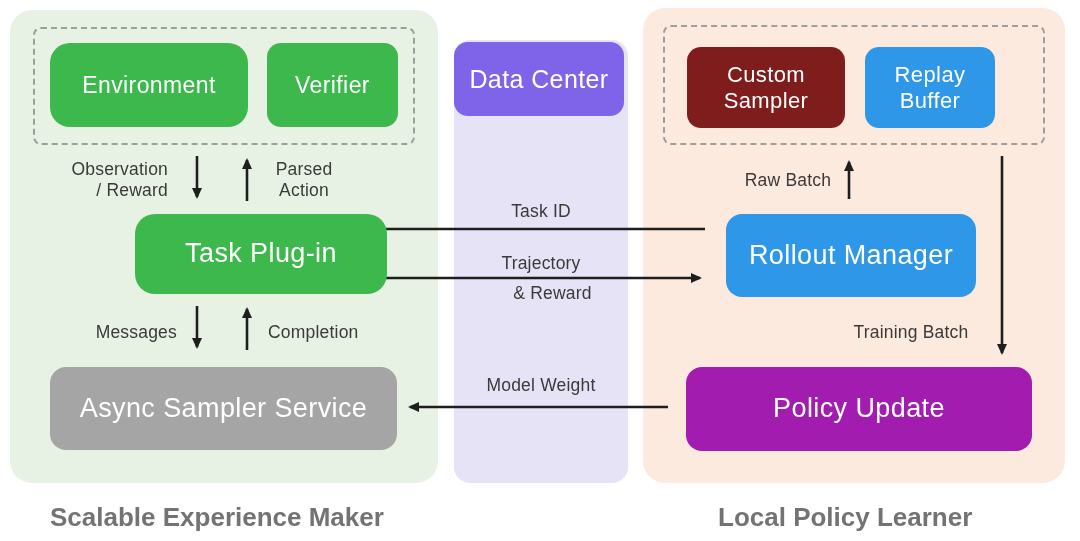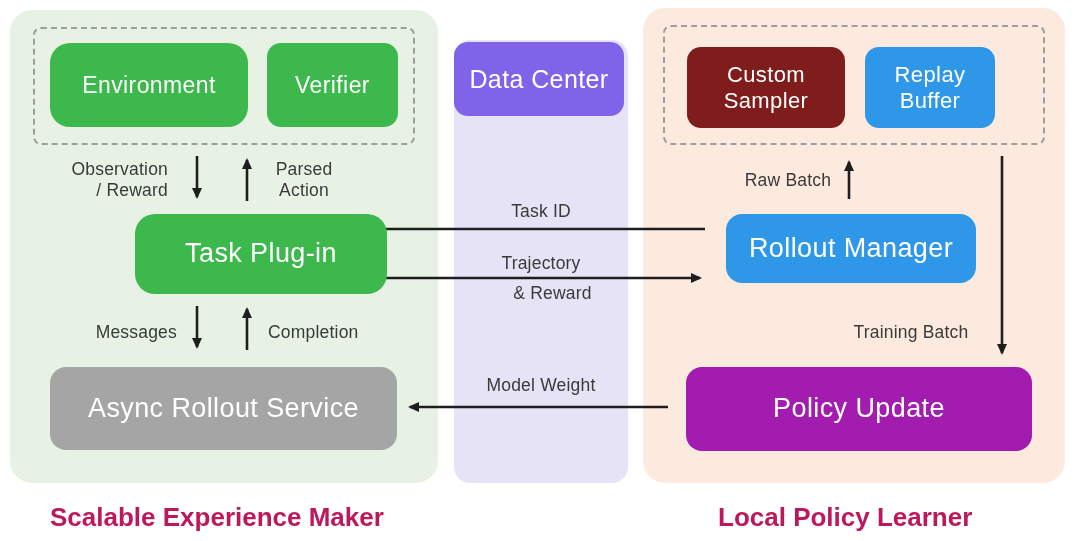--- a/index.html
+++ b/index.html
@@ -18,38 +18,38 @@
     position:absolute;display:flex;align-items:center;justify-content:center;
     color:#ffffff;text-align:center;letter-spacing:0.4px;line-height:1.15;
   }
   #env-node{left:50px;top:43px;width:198px;height:84px;background:#3cb84c;border-radius:20px;font-size:23px;}
   #verifier-node{left:267px;top:43px;width:131px;height:84px;background:#3cb84c;border-radius:14px;font-size:23px;}
   #task-plugin-node{left:98px;top:214px;width:252px;height:80px;background:#3cb84c;border-radius:20px;font-size:27px;margin-left:37px;}
   #async-node{left:50px;top:367px;width:347px;height:83px;background:#a5a5a5;border-radius:16px;font-size:27px;}
   #data-center-node{left:454px;top:42px;width:170px;height:74px;background:#7f63e8;border-radius:14px;font-size:25px;}
   #custom-sampler-node{left:687px;top:47px;width:158px;height:81px;background:#7f1d1d;border-radius:14px;font-size:22px;}
   #replay-buffer-node{left:865px;top:47px;width:130px;height:81px;background:#2f97e8;border-radius:14px;font-size:22px;}
-  #rollout-manager-node{left:726px;top:214px;width:250px;height:69px;background:#2f97e8;border-radius:16px;font-size:27px;}
+  #rollout-manager-node{left:726px;top:214px;width:250px;height:83px;background:#2f97e8;border-radius:16px;font-size:27px;}
   #policy-update-node{left:686px;top:367px;width:346px;height:84px;background:#a21caf;border-radius:16px;font-size:27px;}
   .node-inner{padding:0 10px;}
   .elabel{
     position:absolute;font-size:17.5px;color:#3a3a3a;letter-spacing:0.2px;line-height:21px;
   }
   #lbl-observation{left:28px;top:159px;width:140px;text-align:right;}
   #lbl-parsed{left:266px;top:159px;width:76px;text-align:center;}
   #lbl-messages{left:37px;top:322px;width:140px;text-align:right;}
   #lbl-completion{left:268px;top:322px;width:140px;text-align:left;}
   #lbl-task-id{left:454px;top:201px;width:174px;text-align:center;}
   #lbl-trajectory1{left:454px;top:253px;width:174px;text-align:center;}
   #lbl-trajectory2{left:454px;top:283px;width:197px;text-align:center;}
   #lbl-model-weight{left:454px;top:375px;width:174px;text-align:center;}
   #lbl-raw-batch{left:728px;top:170px;width:120px;text-align:center;}
   #lbl-training-batch{left:841px;top:322px;width:140px;text-align:center;}
   .panel-title{
-    position:absolute;top:502px;font-size:26px;font-weight:700;color:#be185d;letter-spacing:0px;
+    position:absolute;top:502px;font-size:26px;font-weight:700;color:#737373;letter-spacing:0px;
   }
   #title-left{left:50px;}
   #title-right{left:718px;}
   #arrow-layer{position:absolute;left:0;top:0;width:1080px;height:541px;pointer-events:none;}
   #arrow-layer line{stroke:#1e1e1e;stroke-width:2.6;}
 </style>
 </head>
 <body>
 
 <div class="panel" id="left-panel"></div>
@@ -79,21 +79,21 @@
 <div class="node" id="env-node">
   <span class="node-inner">Environment</span>
 </div>
 <div class="node" id="verifier-node">
   <span class="node-inner">Verifier</span>
 </div>
 <div class="node" id="task-plugin-node">
   <span class="node-inner">Task Plug-in</span>
 </div>
 <div class="node" id="async-node">
-  <span class="node-inner">Async Rollout Service</span>
+  <span class="node-inner">Async Sampler Service</span>
 </div>
 
 <div class="node" id="data-center-node">
   <span class="node-inner">Data Center</span>
 </div>
 
 <div class="node" id="custom-sampler-node">
   <span class="node-inner">Custom Sampler</span>
 </div>
 <div class="node" id="replay-buffer-node">

